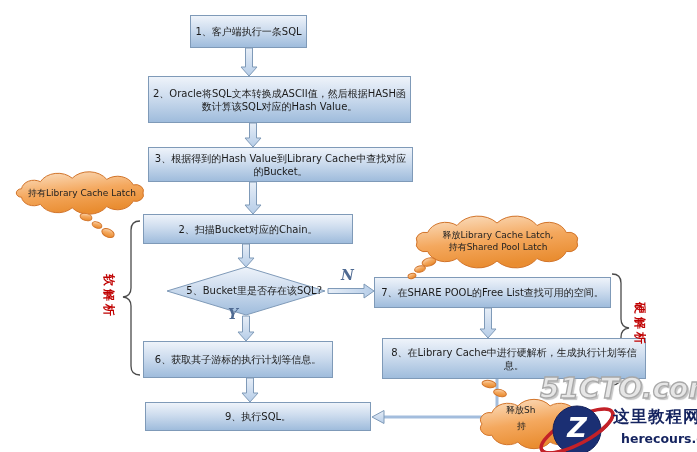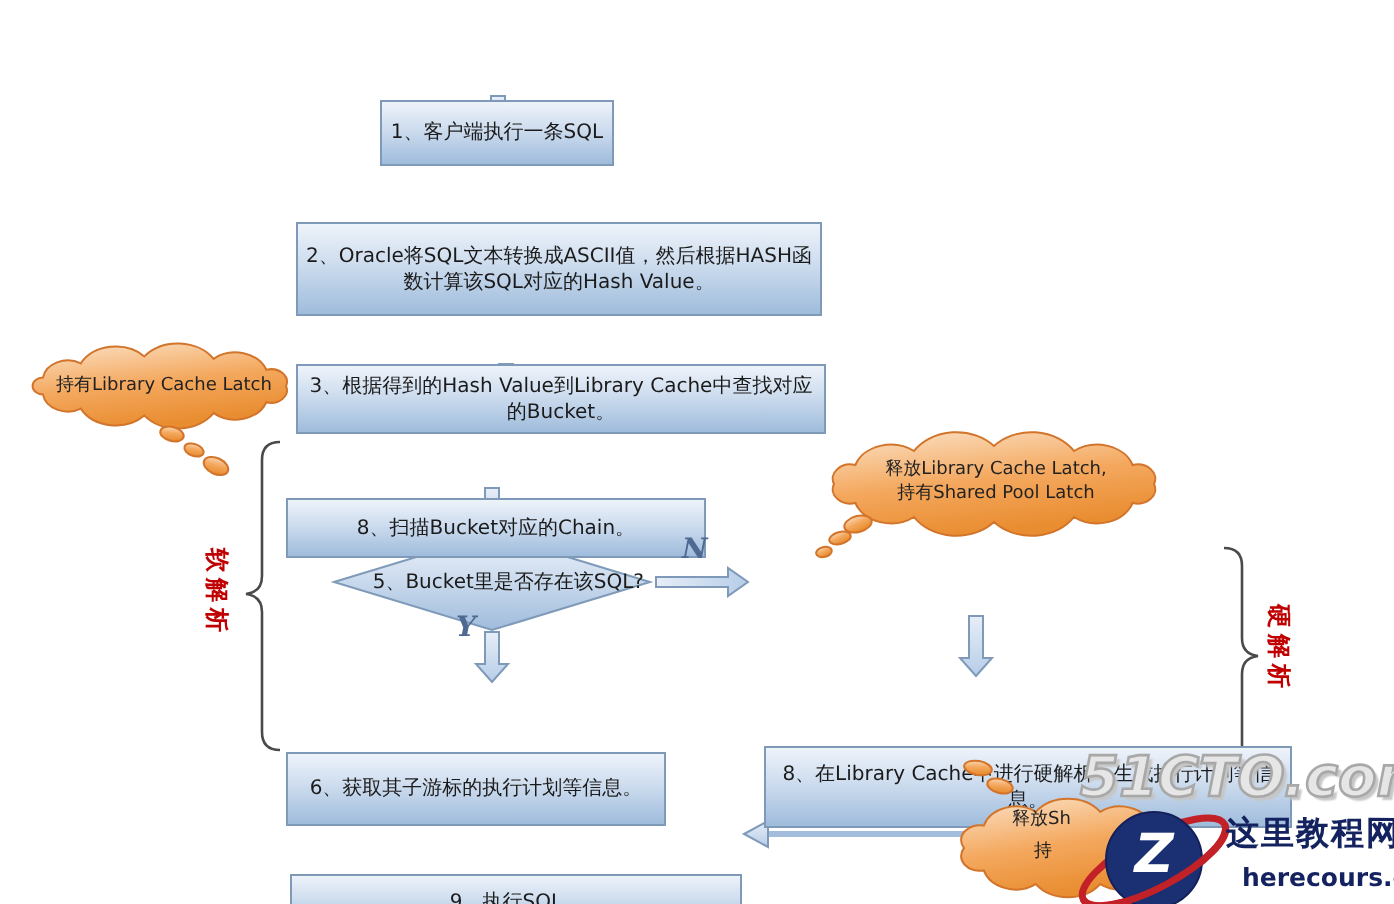--- a/index.html
+++ b/index.html
@@ -2,21 +2,21 @@
 <html style="--node-border: #7f9ab8; --node-fill-top: #eef3fa; --node-fill-bottom: #9fbcdc; --callout-border: #d2742a; --callout-fill: #f2a455; --side-label: #c00000; --watermark-navy: #14235f; --watermark-red: #c32128;"><head>
 <meta charset="utf-8">
 <style>
   html,body{margin:0;padding:0;background:#fff;}
   .canvas{position:relative;width:697px;height:452px;background:#fff;overflow:hidden;
           font-family:"DejaVu Sans","Liberation Sans",sans-serif;}
   .layer{position:absolute;left:0;top:0;}
   .node{position:absolute;display:flex;align-items:center;justify-content:center;text-align:center;
         font-size:10px;line-height:13px;color:#1b1b1b;box-sizing:border-box;padding:1px 4px;
         background:linear-gradient(180deg,#eef3fa 0%,#cddcee 45%,#9fbcdc 100%);
-        border:1px solid var(--node-border,#7f9ab8);margin-top:35px;}
+        border:1px solid var(--node-border,#7f9ab8);}
   .dlabel{position:absolute;font-size:10px;color:#1b1b1b;text-align:right;}
   .branch{position:absolute;font-family:"DejaVu Serif","Liberation Serif",serif;font-style:italic;
           font-weight:bold;font-size:14px;color:#4f6a92;}
   .side{position:absolute;color:var(--side-label,#c00000);font-weight:bold;font-size:12px;
         letter-spacing:3px;transform:rotate(90deg);transform-origin:center;white-space:nowrap;}
   .cloud-text{position:absolute;font-size:9px;color:#222;text-align:center;line-height:12px;}
   .cloud-text-frag{position:absolute;font-size:9px;color:#222;line-height:11px;white-space:nowrap;}
   .wm51{position:absolute;left:540px;top:372px;font-size:28px;font-weight:bold;font-style:italic;
         color:#e6e6e6;-webkit-text-stroke:1.3px #a8a8a8;text-shadow:2px 2px 1px #c6c6c6;}
   .brand-cn{position:absolute;left:613px;top:406px;font-size:16.5px;font-weight:bold;
@@ -68,22 +68,23 @@
 
     <polygon points="167,291 246,267 325,291 246,315" fill="url(#gBox)" stroke="#7f9ab8"></polygon>
 
     <path fill="none" stroke="#4a4a4a" stroke-width="1.3" d="M140,221 Q131,221 131,230 L131,288 Q131,296 123,297 Q131,298 131,306 L131,366 Q131,375 140,375"></path>
     <path fill="none" stroke="#4a4a4a" stroke-width="1.3" d="M612,274 Q621,274 621,283 L621,319 Q621,327 629,328 Q621,329 621,337 L621,376 Q621,385 612,385"></path>
   </svg>
 
   <div class="node" style="left:190px;top:15px;width:117px;height:33px">1、客户端执行一条SQL</div>
   <div class="node" style="left:148px;top:76px;width:263px;height:47px">2、Oracle将SQL文本转换成ASCII值，然后根据HASH函数计算该SQL对应的Hash Value。</div>
   <div class="node" style="left:148px;top:147px;width:265px;height:35px">3、根据得到的Hash Value到Library Cache中查找对应的Bucket。</div>
-  <div class="node" style="left:143px;top:214px;width:210px;height:30px">8、扫描Bucket对应的Chain。</div>
+  <div class="node" style="left:143px;top:214px;width:210px;height:30px">2、扫描Bucket对应的Chain。</div>
   <div class="node" style="left:143px;top:341px;width:190px;height:37px">6、获取其子游标的执行计划等信息。</div>
+  <div class="node" style="left:374px;top:277px;width:237px;height:31px">7、在SHARE POOL的Free List查找可用的空间。</div>
   <div class="node" style="left:382px;top:338px;width:264px;height:41px">8、在Library Cache中进行硬解析，生成执行计划等信息。</div>
   <div class="node" style="left:145px;top:402px;width:226px;height:29px">9、执行SQL。</div>
 
   <div class="dlabel" style="left:172px;top:284px;width:150px">5、Bucket里是否存在该SQL?</div>
   <div class="branch" style="left:341px;top:267px">N</div>
   <div class="branch" style="left:228px;top:306px">Y</div>
 
   <div class="side" style="left:73px;top:288px;width:70px;text-align:center">软解析</div>
   <div class="side" style="left:604px;top:316px;width:70px;text-align:center">硬解析</div>
 

